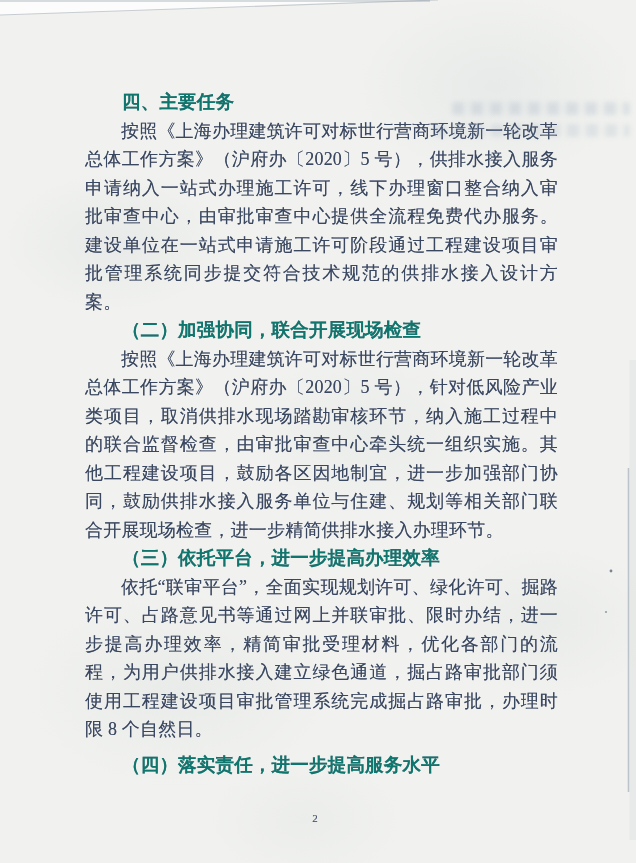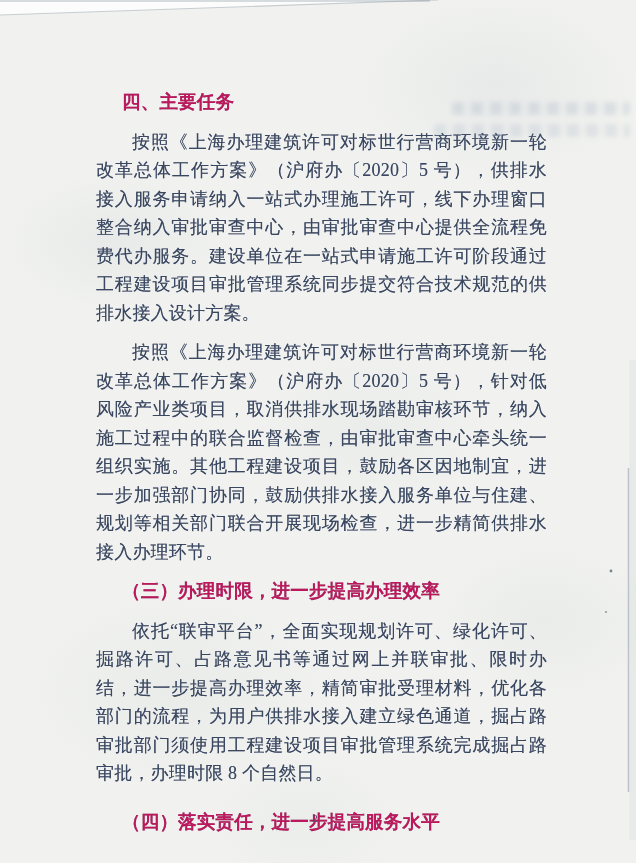--- a/index.html
+++ b/index.html
@@ -29,32 +29,32 @@
     color: #3a4761;
     font-size: 18px;
     line-height: 28.5px;
     letter-spacing: 0.2px;
     text-shadow: 0 0 0.5px rgba(58,71,97,0.55);
   }
   .main-heading, .sec-heading {
     margin: 0;
     font-size: 18.5px;
     font-weight: bold;
-    color: #be185d;
+    color: #0f766e;
     text-indent: 2em;
     line-height: 28.5px;
   }
   .sec-para {
-    margin: 11px;
+    margin: 0;
     text-indent: 2em;
     text-align: justify;
     line-height: 28.5px;
   }
   .sec-last {
-    margin-top: 20px;
+    margin-top: 7px;
   }
   .page-number {
     position: absolute;
     left: 0;
     right: 6px;
     top: 812px;
     text-align: center;
     font-size: 11px;
     color: #49536a;
     text-shadow: 0 0 0.5px rgba(73,83,106,0.5);
@@ -78,23 +78,24 @@
   }
 </style>
 </head>
 <body>
 
 <div class="doc-body">
   <h2 class="main-heading">四、主要任务</h2>
 
   <p class="sec-para">按照《上海办理建筑许可对标世行营商环境新一轮改革总体工作方案》（沪府办〔2020〕5 号），供排水接入服务申请纳入一站式办理施工许可，线下办理窗口整合纳入审批审查中心，由审批审查中心提供全流程免费代办服务。建设单位在一站式申请施工许可阶段通过工程建设项目审批管理系统同步提交符合技术规范的供排水接入设计方案。</p>
 
+  <h3 class="sec-heading">（二）加强协同，联合开展现场检查</h3>
   <p class="sec-para">按照《上海办理建筑许可对标世行营商环境新一轮改革总体工作方案》（沪府办〔2020〕5 号），针对低风险产业类项目，取消供排水现场踏勘审核环节，纳入施工过程中的联合监督检查，由审批审查中心牵头统一组织实施。其他工程建设项目，鼓励各区因地制宜，进一步加强部门协同，鼓励供排水接入服务单位与住建、规划等相关部门联合开展现场检查，进一步精简供排水接入办理环节。</p>
 
-  <h3 class="sec-heading">（三）办理时限，进一步提高办理效率</h3>
+  <h3 class="sec-heading">（三）依托平台，进一步提高办理效率</h3>
   <p class="sec-para">依托“联审平台”，全面实现规划许可、绿化许可、掘路许可、占路意见书等通过网上并联审批、限时办结，进一步提高办理效率，精简审批受理材料，优化各部门的流程，为用户供排水接入建立绿色通道，掘占路审批部门须使用工程建设项目审批管理系统完成掘占路审批，办理时限 8 个自然日。</p>
 
   <h3 class="sec-heading sec-last">（四）落实责任，进一步提高服务水平</h3>
 </div>
 
 <div class="page-number">2</div>
 
 <div class="ghost ghost-1"></div>
 <div class="ghost ghost-2"></div>
 

